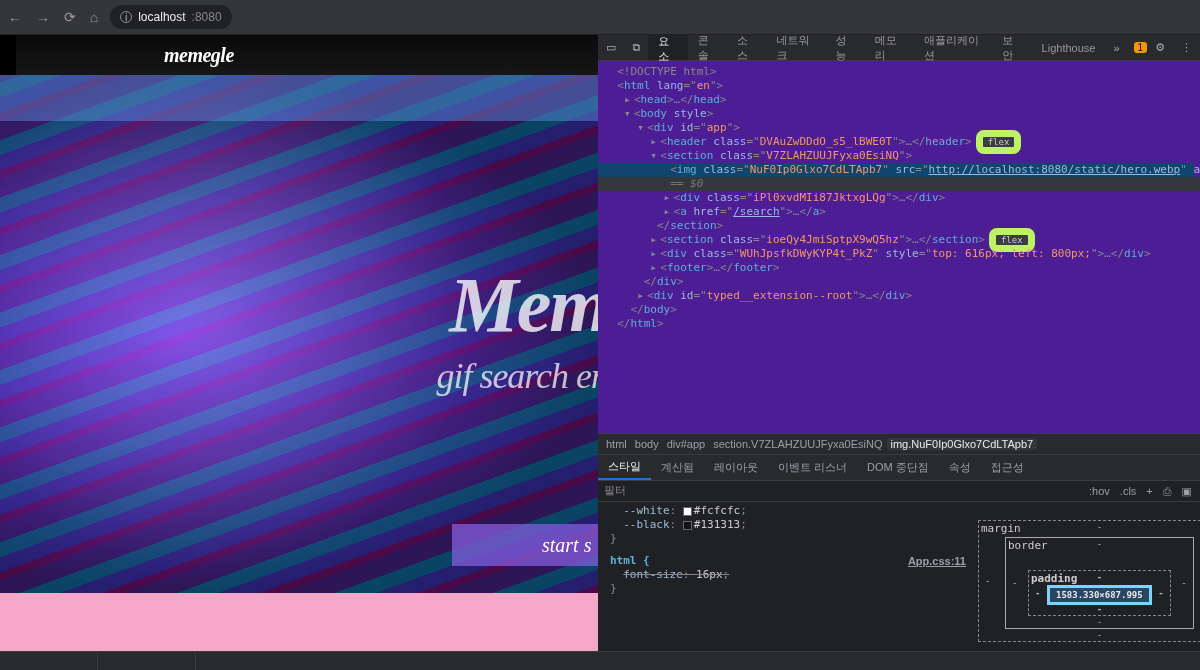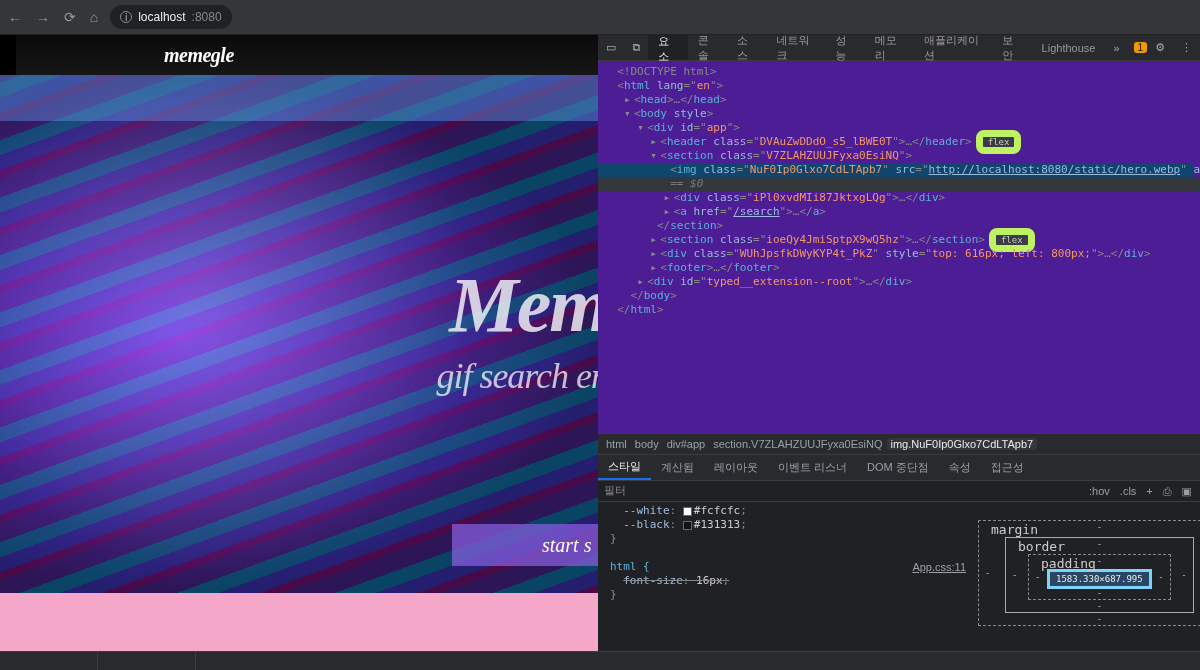--- a/index.html
+++ b/index.html
@@ -152,23 +152,23 @@
 .styles-body { flex: 1; display: flex; background: #202124; min-height: 0; }
 .rules { flex: 0 0 380px; padding: 2px 6px; line-height: 14px; }
 .rules .strike { text-decoration: line-through; color: #888; }
 .rules .prop { color: #9bbbdc; }
 .rules .val { color: #ccc; }
 .rules .swatch { display: inline-block; width: 9px; height: 9px; border: 1px solid #666; vertical-align: middle; margin-right: 2px; }
 .rules .srclink { float: right; color: #9aa0a6; text-decoration: underline; font-family: -apple-system, sans-serif; }
 
 .box-model-wrap { flex: 1; display: flex; align-items: flex-start; justify-content: center; padding-top: 18px; }
 .bm-margin { border: 1px dashed #888; padding: 4px 26px 12px; position: relative; font-size: 9px; color: #ccc; text-align: center; }
-.bm-margin > .lbl, .bm-border > .lbl, .bm-padding > .lbl { position: absolute; top: 1px; left: 12px; font-size: 13px; color: #ccc; }
+.bm-margin > .lbl, .bm-border > .lbl, .bm-padding > .lbl { position: absolute; top: 1px; left: 2px; font-size: 11px; color: #ccc; }
 .bm-border { border: 1px solid #aaa; padding: 4px 22px 12px; position: relative; margin-top: 12px; }
-.bm-padding { border: 1px dashed #888; padding: 4px 18px 10px; position: relative; margin-top: 12px; }
+.bm-padding { border: 1px dashed #888; padding: 4px 18px 10px; position: relative; margin-top: 28px; font-weight: bold; }
 .bm-content { border: 3px solid #7dd3fc; background: #2a4662; padding: 2px 6px; margin-top: 10px; font-size: 9px; color: #e8eaed; }
 .bm-dash { color: #bbb; }
 .bm-side { position: absolute; font-size: 9px; color: #bbb; }
 .bm-side.l { left: 6px; top: 50%; transform: translateY(-50%); }
 .bm-side.r { right: 6px; top: 50%; transform: translateY(-50%); }
 .bm-side.t { top: 1px; left: 50%; transform: translateX(-50%); }
 .bm-side.b { bottom: 1px; left: 50%; transform: translateX(-50%); }
 
 .footer-bar { height: 19px; background: #292a2d; border-top: 1px solid #3c3c3c; display: flex; }
 .footer-bar .seg { width: 98px; border-right: 1px solid #3c3c3c; }
@@ -239,20 +239,21 @@
 <div class="line">       <span class="arrow">▸</span><span class="t-punct">&lt;</span><span class="t-tag">header</span> <span class="t-attr">class</span><span class="t-punct">="</span><span class="t-str">DVAuZwDDdO_s5_lBWE0T</span><span class="t-punct">"&gt;…&lt;/</span><span class="t-tag">header</span><span class="t-punct">&gt;</span><span class="flex-badge">flex</span></div>
 <div class="line">       <span class="arrow">▾</span><span class="t-punct">&lt;</span><span class="t-tag">section</span> <span class="t-attr">class</span><span class="t-punct">="</span><span class="t-str">V7ZLAHZUUJFyxa0EsiNQ</span><span class="t-punct">"&gt;</span></div>
 <div class="line sel">          <span class="t-punct">&lt;</span><span class="t-tag">img</span> <span class="t-attr">class</span><span class="t-punct">="</span><span class="t-str">NuF0Ip0Glxo7CdLTApb7</span><span class="t-punct">"</span> <span class="t-attr">src</span><span class="t-punct">="</span><span class="t-link">http://localhost:8080/static/hero.webp</span><span class="t-punct">"</span> <span class="t-attr">alt</span></div>
 <div class="line hl">          <span class="t-dim">== $0</span></div>
 <div class="line">         <span class="arrow">▸</span><span class="t-punct">&lt;</span><span class="t-tag">div</span> <span class="t-attr">class</span><span class="t-punct">="</span><span class="t-str">iPl0xvdMIi87JktxgLQg</span><span class="t-punct">"&gt;…&lt;/</span><span class="t-tag">div</span><span class="t-punct">&gt;</span></div>
 <div class="line">         <span class="arrow">▸</span><span class="t-punct">&lt;</span><span class="t-tag">a</span> <span class="t-attr">href</span><span class="t-punct">="</span><span class="t-link">/search</span><span class="t-punct">"&gt;…&lt;/</span><span class="t-tag">a</span><span class="t-punct">&gt;</span></div>
 <div class="line">        <span class="t-punct">&lt;/</span><span class="t-tag">section</span><span class="t-punct">&gt;</span></div>
 <div class="line">       <span class="arrow">▸</span><span class="t-punct">&lt;</span><span class="t-tag">section</span> <span class="t-attr">class</span><span class="t-punct">="</span><span class="t-str">ioeQy4JmiSptpX9wQ5hz</span><span class="t-punct">"&gt;…&lt;/</span><span class="t-tag">section</span><span class="t-punct">&gt;</span><span class="flex-badge">flex</span></div>
 <div class="line">       <span class="arrow">▸</span><span class="t-punct">&lt;</span><span class="t-tag">div</span> <span class="t-attr">class</span><span class="t-punct">="</span><span class="t-str">WUhJpsfkDWyKYP4t_PkZ</span><span class="t-punct">"</span> <span class="t-attr">style</span><span class="t-punct">="</span><span class="t-str">top: 616px; left: 800px;</span><span class="t-punct">"&gt;…&lt;/</span><span class="t-tag">div</span><span class="t-punct">&gt;</span></div>
 <div class="line">       <span class="arrow">▸</span><span class="t-punct">&lt;</span><span class="t-tag">footer</span><span class="t-punct">&gt;…&lt;/</span><span class="t-tag">footer</span><span class="t-punct">&gt;</span></div>
+<div class="line">      <span class="t-punct">&lt;/</span><span class="t-tag">div</span><span class="t-punct">&gt;</span></div>
 <div class="line">     <span class="arrow">▸</span><span class="t-punct">&lt;</span><span class="t-tag">div</span> <span class="t-attr">id</span><span class="t-punct">="</span><span class="t-str">typed__extension--root</span><span class="t-punct">"&gt;…&lt;/</span><span class="t-tag">div</span><span class="t-punct">&gt;</span></div>
 <div class="line">    <span class="t-punct">&lt;/</span><span class="t-tag">body</span><span class="t-punct">&gt;</span></div>
 <div class="line">  <span class="t-punct">&lt;/</span><span class="t-tag">html</span><span class="t-punct">&gt;</span></div>
       </div>
 
       <div class="crumb">
         <span>html</span>
         <span>body</span>
         <span>div#app</span>
         <span>section.V7ZLAHZUUJFyxa0EsiNQ</span>
@@ -278,21 +279,21 @@
           <span>⎙</span>
           <span>▣</span>
         </div>
       </div>
 
       <div class="styles-body">
         <div class="rules">
 <div class="line">  <span class="prop">--white</span><span class="t-punct">: </span><span class="swatch" style="background:#fcfcfc"></span><span class="val">#fcfcfc</span><span class="t-punct">;</span></div>
 <div class="line">  <span class="prop">--black</span><span class="t-punct">: </span><span class="swatch" style="background:#131313"></span><span class="val">#131313</span><span class="t-punct">;</span></div>
 <div class="line"><span class="t-punct">}</span></div>
-<div class="line" style="margin-top:14px;"><span class="t-tag">html {</span><span class="srclink">App.css:11</span></div>
+<div class="line" style="margin-top:8px;font-weight:bold;"><span class="t-tag">html {</span><span class="srclink">App.css:11</span></div>
 <div class="line">  <span class="strike"><span class="prop">font-size</span>: <span class="val">16px</span>;</span></div>
 <div class="line"><span class="t-punct">}</span></div>
         </div>
 
         <div class="box-model-wrap">
           <div class="bm-margin">
             <span class="lbl">margin</span>
             <span class="bm-side t bm-dash">-</span>
             <span class="bm-side l bm-dash">-</span>
 

